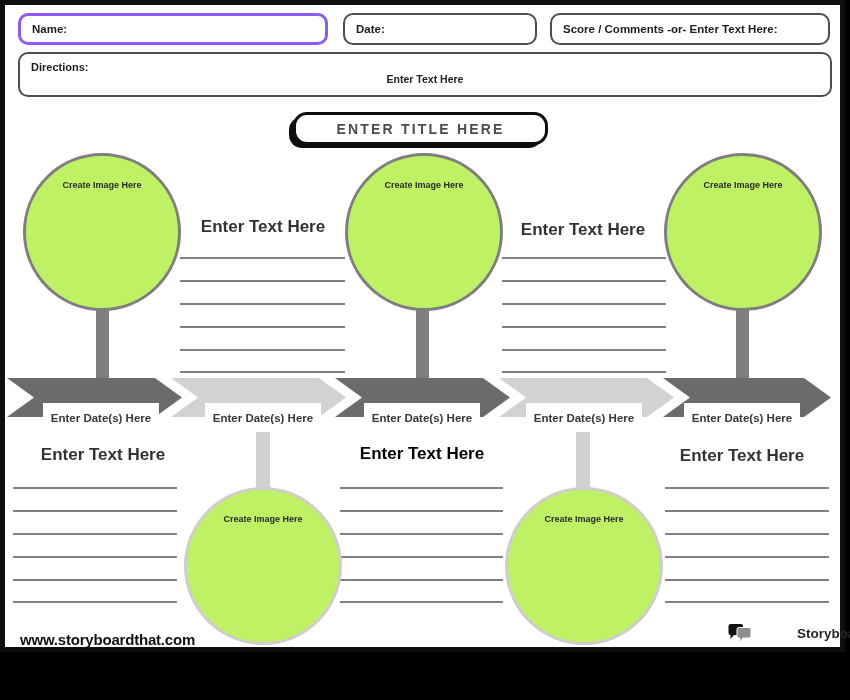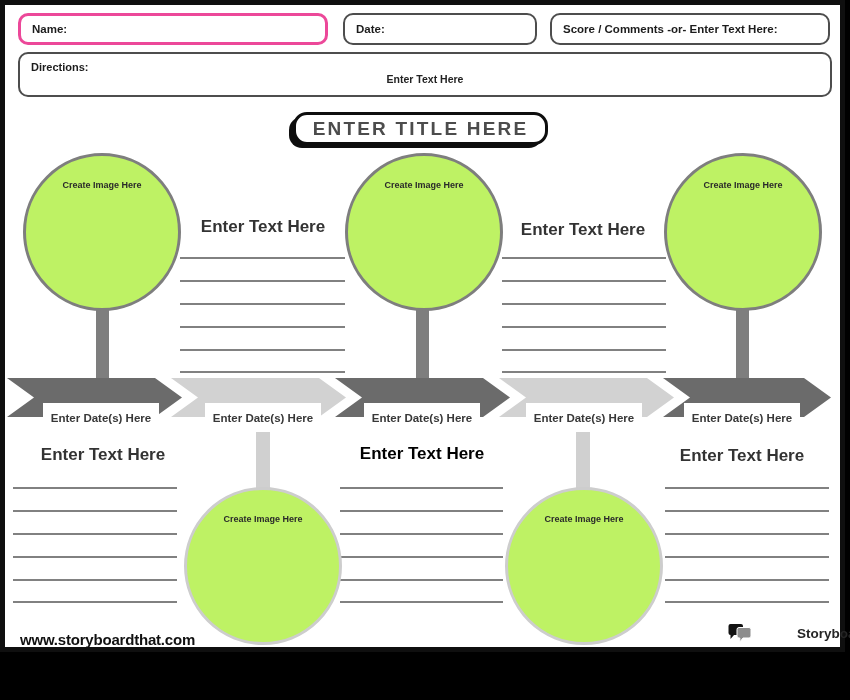--- a/index.html
+++ b/index.html
@@ -3,32 +3,32 @@
 <meta charset="utf-8">
 <style>
   html,body{margin:0;padding:0;background:#000;}
   *{box-sizing:border-box;font-family:"Liberation Sans",sans-serif;}
   #stage{position:relative;width:850px;height:700px;background:#000;overflow:hidden;}
   .page{position:absolute;left:0;top:0;width:845px;height:652px;background:#ffffff;}
   .frame{position:absolute;left:0;top:0;width:845px;height:652px;border:5px solid #0f0f0f;z-index:60;pointer-events:none;}
 
   
   .hbox{position:absolute;border-radius:10px;background:#fff;}
-  .name-box{left:18px;top:13px;width:310px;height:32px;border:3px solid #ec4899;}
+  .name-box{left:18px;top:13px;width:310px;height:32px;border:3px solid #8b5cf6;}
   .date-box{left:343px;top:13px;width:194px;height:32px;border:2px solid #4d4d4d;}
   .score-box{left:550px;top:13px;width:280px;height:32px;border:2px solid #4d4d4d;}
   .dir-box{left:18px;top:52px;width:814px;height:45px;border:2px solid #4d4d4d;}
   .hlabel{position:absolute;left:11px;top:50%;transform:translateY(-50%);font-size:11.5px;font-weight:700;color:#1c1c1c;white-space:nowrap;}
   .dir-label{position:absolute;left:11px;top:7px;font-size:11px;font-weight:700;color:#1c1c1c;}
   .dir-center{position:absolute;left:0;top:19px;width:100%;text-align:center;font-size:10.5px;font-weight:700;color:#222;}
 
   
   .title-box{position:absolute;left:293px;top:112px;width:255px;height:33px;border:3px solid #0e0e0e;
     border-radius:14px;background:#fff;box-shadow:-5px 4px 0 -1px #0e0e0e;display:flex;align-items:center;justify-content:center;}
-  .title-text{font-size:19px;font-weight:800;letter-spacing:2.2px;color:#4c4c4c;white-space:nowrap;}
+  .title-text{font-size:14px;font-weight:800;letter-spacing:2.2px;color:#4c4c4c;white-space:nowrap;}
 
   
   .stem{position:absolute;}
   .stem.dark{background:#7e7e7e;width:13px;height:82px;top:300px;}
   .stem.light{background:#d0d0d0;width:14px;height:86px;top:415px;}
   .s1{left:96px;} .s3{left:416px;} .s5{left:736px;}
   .s2{left:256px;} .s4{left:576px;}
 
   
   .circle{position:absolute;width:158px;height:158px;border-radius:50%;background:#bef264;}

